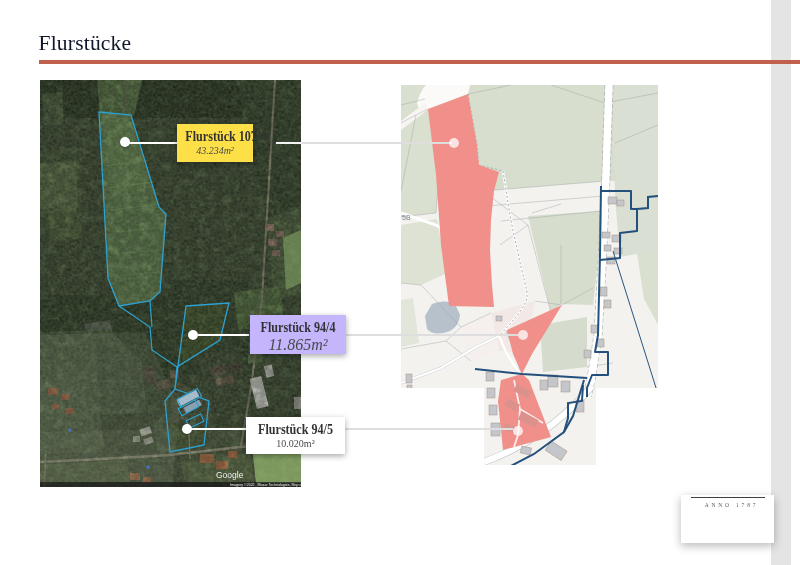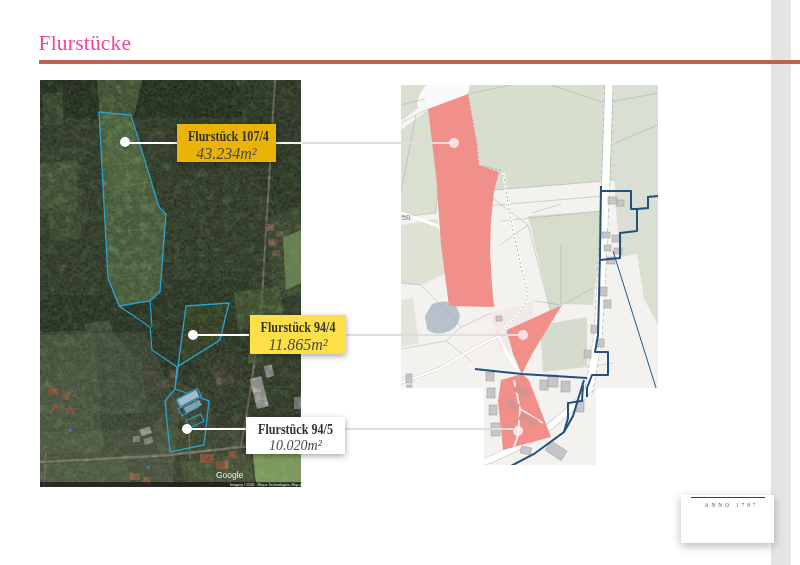--- a/index.html
+++ b/index.html
@@ -5,21 +5,21 @@
   html,body{margin:0;padding:0;}
   body{width:800px;height:565px;position:relative;overflow:hidden;background:#ffffff;
        font-family:"Liberation Serif", serif;}
   .abs{position:absolute;}
 </style>
 </head>
 <body>
 
 <div class="abs" style="left:771px;top:0;width:20px;height:565px;background:#e4e4e4;"></div>
 
-<div class="abs" style="left:38.5px;top:31px;font-size:21.5px;color:#ec4899;letter-spacing:0.2px;">Flurstücke</div>
+<div class="abs" style="left:38.5px;top:31px;font-size:21.5px;color:#0f172a;letter-spacing:0.2px;">Flurstücke</div>
 
 <div class="abs" style="left:39px;top:59.5px;width:761px;height:4.5px;background:#c2604e;"></div>
 
 <div class="abs" style="left:40px;top:80px;">
 <svg width="261" height="407" viewBox="0 0 261 407" xmlns="http://www.w3.org/2000/svg">
   <defs>
     <filter id="grain" x="0" y="0" width="100%" height="100%">
       <feTurbulence type="fractalNoise" baseFrequency="0.12" numOctaves="4" seed="11" result="n"></feTurbulence>
       <feColorMatrix in="n" type="matrix" values="0 0 0 0 0  0 0 0 0 0  0 0 0 0 0  0.95 0.95 0.95 0 -0.5"></feColorMatrix>
     </filter>
@@ -347,31 +347,31 @@
 <div class="abs" style="left:518px;top:330px;width:10px;height:10px;border-radius:50%;background:rgba(255,255,255,0.75);"></div>
 
 <div class="abs" style="left:191px;top:428px;width:55px;height:2px;background:#ffffff;"></div>
 
 <div class="abs" style="left:345px;top:428px;width:168px;height:2px;background:#dedede;"></div>
 
 <div class="abs" style="left:182px;top:424px;width:10px;height:10px;border-radius:50%;background:#ffffff;box-shadow:0 1px 2px rgba(0,0,0,0.25);"></div>
 
 <div class="abs" style="left:513px;top:426px;width:10px;height:10px;border-radius:50%;background:rgba(255,255,255,0.75);"></div>
 
-<div class="abs" style="left:177px;top:124px;width:99px;height:38px;background:#eab308;box-shadow:0 2px 6px rgba(0,0,0,0.35);text-align:center;">
+<div class="abs" style="left:177px;top:124px;width:76px;height:38px;background:#fde047;box-shadow:0 2px 6px rgba(0,0,0,0.35);text-align:center;">
   <div style="font-size:15.5px;line-height:16.5px;font-weight:bold;color:#333333;margin-top:3.5px;transform:scaleX(0.78);white-space:nowrap;">Flurstück 107/4</div>
-  <div style="font-size:16px;font-style:italic;color:#4a4a4a;margin-top:0.5px;">43.234m²</div>
-</div>
-
-<div class="abs" style="left:250px;top:315px;width:96px;height:39px;background:#fde047;box-shadow:0 2px 6px rgba(0,0,0,0.35);text-align:center;">
+  <div style="font-size:10px;font-style:italic;color:#4a4a4a;margin-top:0.5px;">43.234m²</div>
+</div>
+
+<div class="abs" style="left:250px;top:315px;width:96px;height:39px;background:#c4b5fd;box-shadow:0 2px 6px rgba(0,0,0,0.35);text-align:center;">
   <div style="font-size:15.5px;line-height:16.5px;font-weight:bold;color:#333333;margin-top:3.5px;transform:scaleX(0.78);white-space:nowrap;">Flurstück 94/4</div>
   <div style="font-size:16px;font-style:italic;color:#4a4a4a;margin-top:0.5px;">11.865m²</div>
 </div>
 
 <div class="abs" style="left:246px;top:410px;width:99px;height:37px;background:#ffffff;box-shadow:0 2px 6px rgba(0,0,0,0.35);text-align:center;margin-top:7px;">
   <div style="font-size:15.5px;line-height:16.5px;font-weight:bold;color:#333333;margin-top:3.5px;transform:scaleX(0.78);white-space:nowrap;">Flurstück 94/5</div>
-  <div style="font-size:14px;font-style:italic;color:#4a4a4a;margin-top:0.5px;">10.020m²</div>
+  <div style="font-size:10px;color:#4a4a4a;margin-top:0.5px;">10.020m²</div>
 </div>
 
 <div class="abs" style="left:681px;top:495px;width:93px;height:48px;background:#ffffff;box-shadow:0 3px 9px rgba(0,0,0,0.28);text-align:center;">
   <div style="margin:2px auto 0;width:74px;height:1px;background:#3a3f44;"></div>
   <div style="font-size:5.5px;color:#585f66;letter-spacing:2.8px;margin-top:4px;margin-left:8px;">ANNO 1787</div>
 </div>
 
 </body></html>

